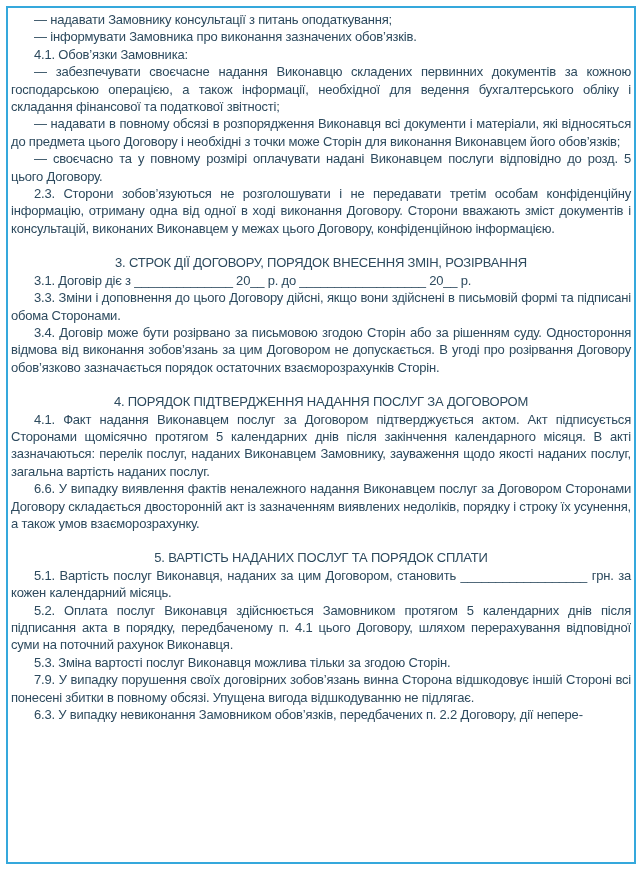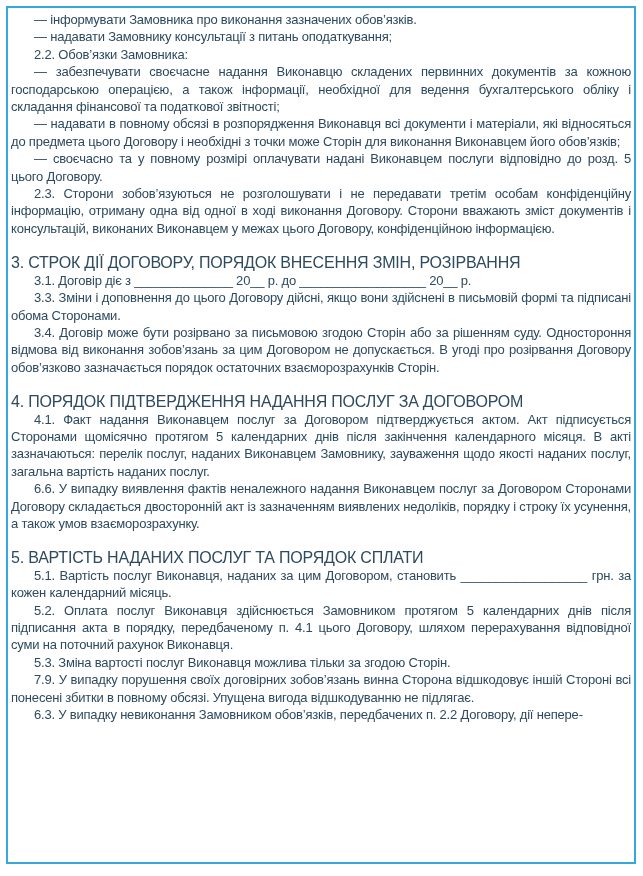--- a/index.html
+++ b/index.html
@@ -35,35 +35,35 @@
     color: var(--text-color);
     text-align: justify;
   }
   .content p {
     margin: 0;
   }
   .para, .item {
     text-indent: 23px;
   }
   .heading {
-    text-align: left;
+    text-align: center;
     text-indent: 0;
     margin: 17px 0 0 0 !important;
     font-weight: normal;
-    font-size: 16px;
+    font-size: 13px;
   }
 </style>
 </head>
 <body>
 
 <div class="page">
   <div class="content">
+      <p class="item">— надавати Замовнику консультації з питань оподаткування;</p>
       <p class="item">— інформувати Замовника про виконання зазначених обов’язків.</p>
-      <p class="item">— надавати Замовнику консультації з питань оподаткування;</p>
-      <p class="para">2.2. Обов’язки Замовника:</p>
+      <p class="para">4.1. Обов’язки Замовника:</p>
       <p class="item">— забезпечувати своєчасне надання Виконавцю складених первинних документів за кожною господарською операцією, а також інформації, необхідної для ведення бухгалтерського обліку і складання фінансової та податкової звітності;</p>
       <p class="item">— надавати в повному обсязі в розпорядження Виконавця всі документи і матеріали, які відносяться до предмета цього Договору і необхідні з точки може Сторін для виконання Виконавцем його обов’язків;</p>
       <p class="item">— своєчасно та у повному розмірі оплачувати надані Виконавцем послуги відповідно до розд. 5 цього Договору.</p>
       <p class="para">2.3. Сторони зобов’язуються не розголошувати і не передавати третім особам конфіденційну інформацію, отриману одна від одної в ході виконання Договору. Сторони вважають зміст документів і консультацій, виконаних Виконавцем у межах цього Договору, конфіденційною інформацією.</p>
       <p class="heading">3. СТРОК ДІЇ ДОГОВОРУ, ПОРЯДОК ВНЕСЕННЯ ЗМІН, РОЗІРВАННЯ</p>
       <p class="para">3.1. Договір діє з ______________ 20__ р. до __________________ 20__ р.</p>
       <p class="para">3.3. Зміни і доповнення до цього Договору дійсні, якщо вони здійснені в письмовій формі та підписані обома Сторонами.</p>
       <p class="para">3.4. Договір може бути розірвано за письмовою згодою Сторін або за рішенням суду. Одностороння відмова від виконання зобов’язань за цим Договором не допускається. В угоді про розірвання Договору обов’язково зазначається порядок остаточних взаєморозрахунків Сторін.</p>
       <p class="heading">4. ПОРЯДОК ПІДТВЕРДЖЕННЯ НАДАННЯ ПОСЛУГ ЗА ДОГОВОРОМ</p>
       <p class="para">4.1. Факт надання Виконавцем послуг за Договором підтверджується актом. Акт підписується Сторонами щомісячно протягом 5 календарних днів після закінчення календарного місяця. В акті зазначаються: перелік послуг, наданих Виконавцем Замовнику, зауваження щодо якості наданих послуг, загальна вартість наданих послуг.</p>

